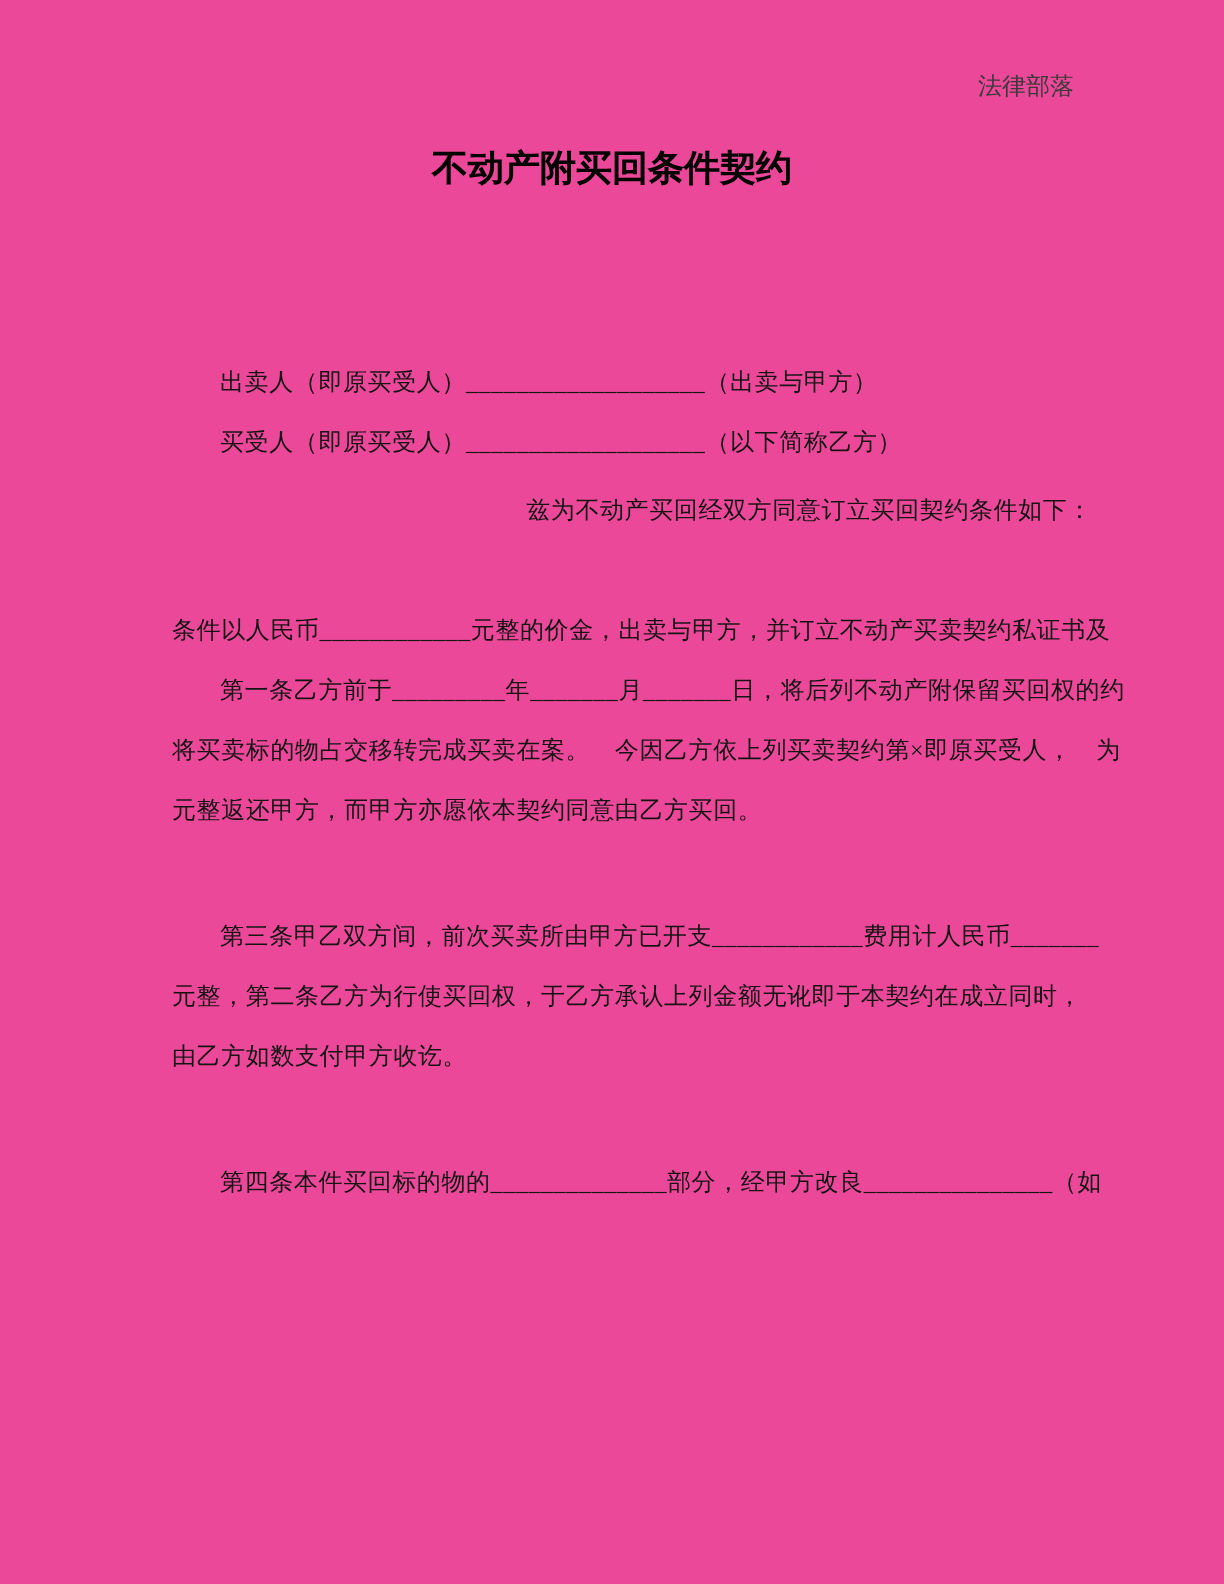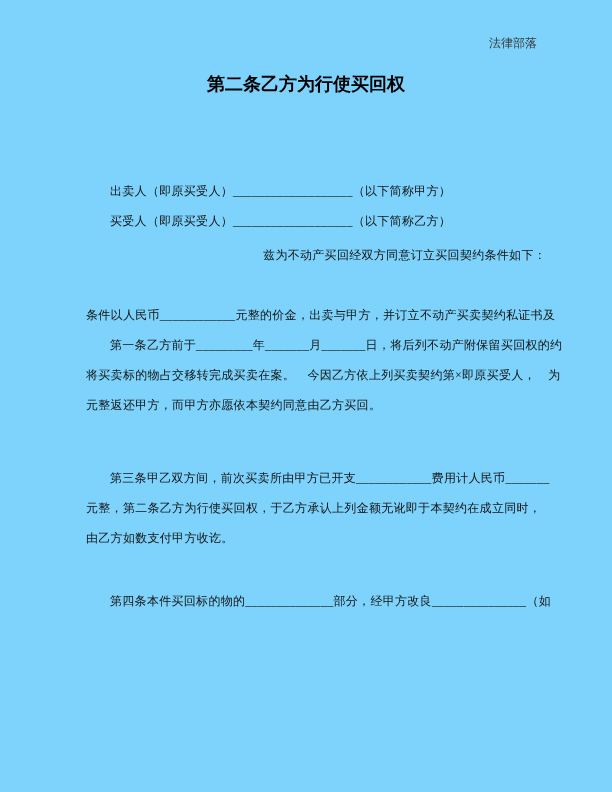--- a/index.html
+++ b/index.html
@@ -1,20 +1,20 @@
 <!DOCTYPE html>
 <html><head>
 <meta charset="utf-8">
 <style>
   html, body { margin: 0; padding: 0; background: #ffffff; }
   .page {
     position: relative;
     width: 612px;
     height: 792px;
-    background: #7dd3fc;
+    background: #ec4899;
     font-family: "Liberation Serif", "DejaVu Serif", serif;
     color: #141414;
     overflow: hidden;
   }
   .brand {
     position: absolute;
     top: 36px;
     right: 75px;
     font-size: 12px;
     line-height: 14px;
@@ -42,35 +42,35 @@
     height: 30px;
     line-height: 30px;
     font-size: 12px;
     white-space: nowrap;
     letter-spacing: 0.3px;
   }
   .indent { padding-left: 24px; }
   .para-intro { margin-top: 4px; text-align: right; }
   .para-1 { margin-top: 30px; }
   .para-2 { margin-top: 34px; }
-  .para-3 { margin-top: 43px; }
+  .para-3 { margin-top: 33px; }
   .para-4 { margin-top: 33px; }
 </style>
 </head>
 <body>
 
 <div class="page">
 
   <div class="brand">法律部落</div>
 
-  <h1 class="title">第二条乙方为行使买回权</h1>
+  <h1 class="title">不动产附买回条件契约</h1>
 
   <div class="content">
 
-    <p class="ln indent">出卖人（即原买受人）___________________（以下简称甲方）</p>
+    <p class="ln indent">出卖人（即原买受人）___________________（出卖与甲方）</p>
     <p class="ln indent">买受人（即原买受人）___________________（以下简称乙方）</p>
 
     <p class="ln indent para-intro">兹为不动产买回经双方同意订立买回契约条件如下：</p>
 
     <div class="para-1">
       <p class="ln">条件以人民币____________元整的价金，出卖与甲方，并订立不动产买卖契约私证书及</p>
       <p class="ln indent">第一条乙方前于_________年_______月_______日，将后列不动产附保留买回权的约</p>
       <p class="ln">将买卖标的物占交移转完成买卖在案。　今因乙方依上列买卖契约第×即原买受人，　为</p>
       <p class="ln">元整返还甲方，而甲方亦愿依本契约同意由乙方买回。</p>
     </div>

